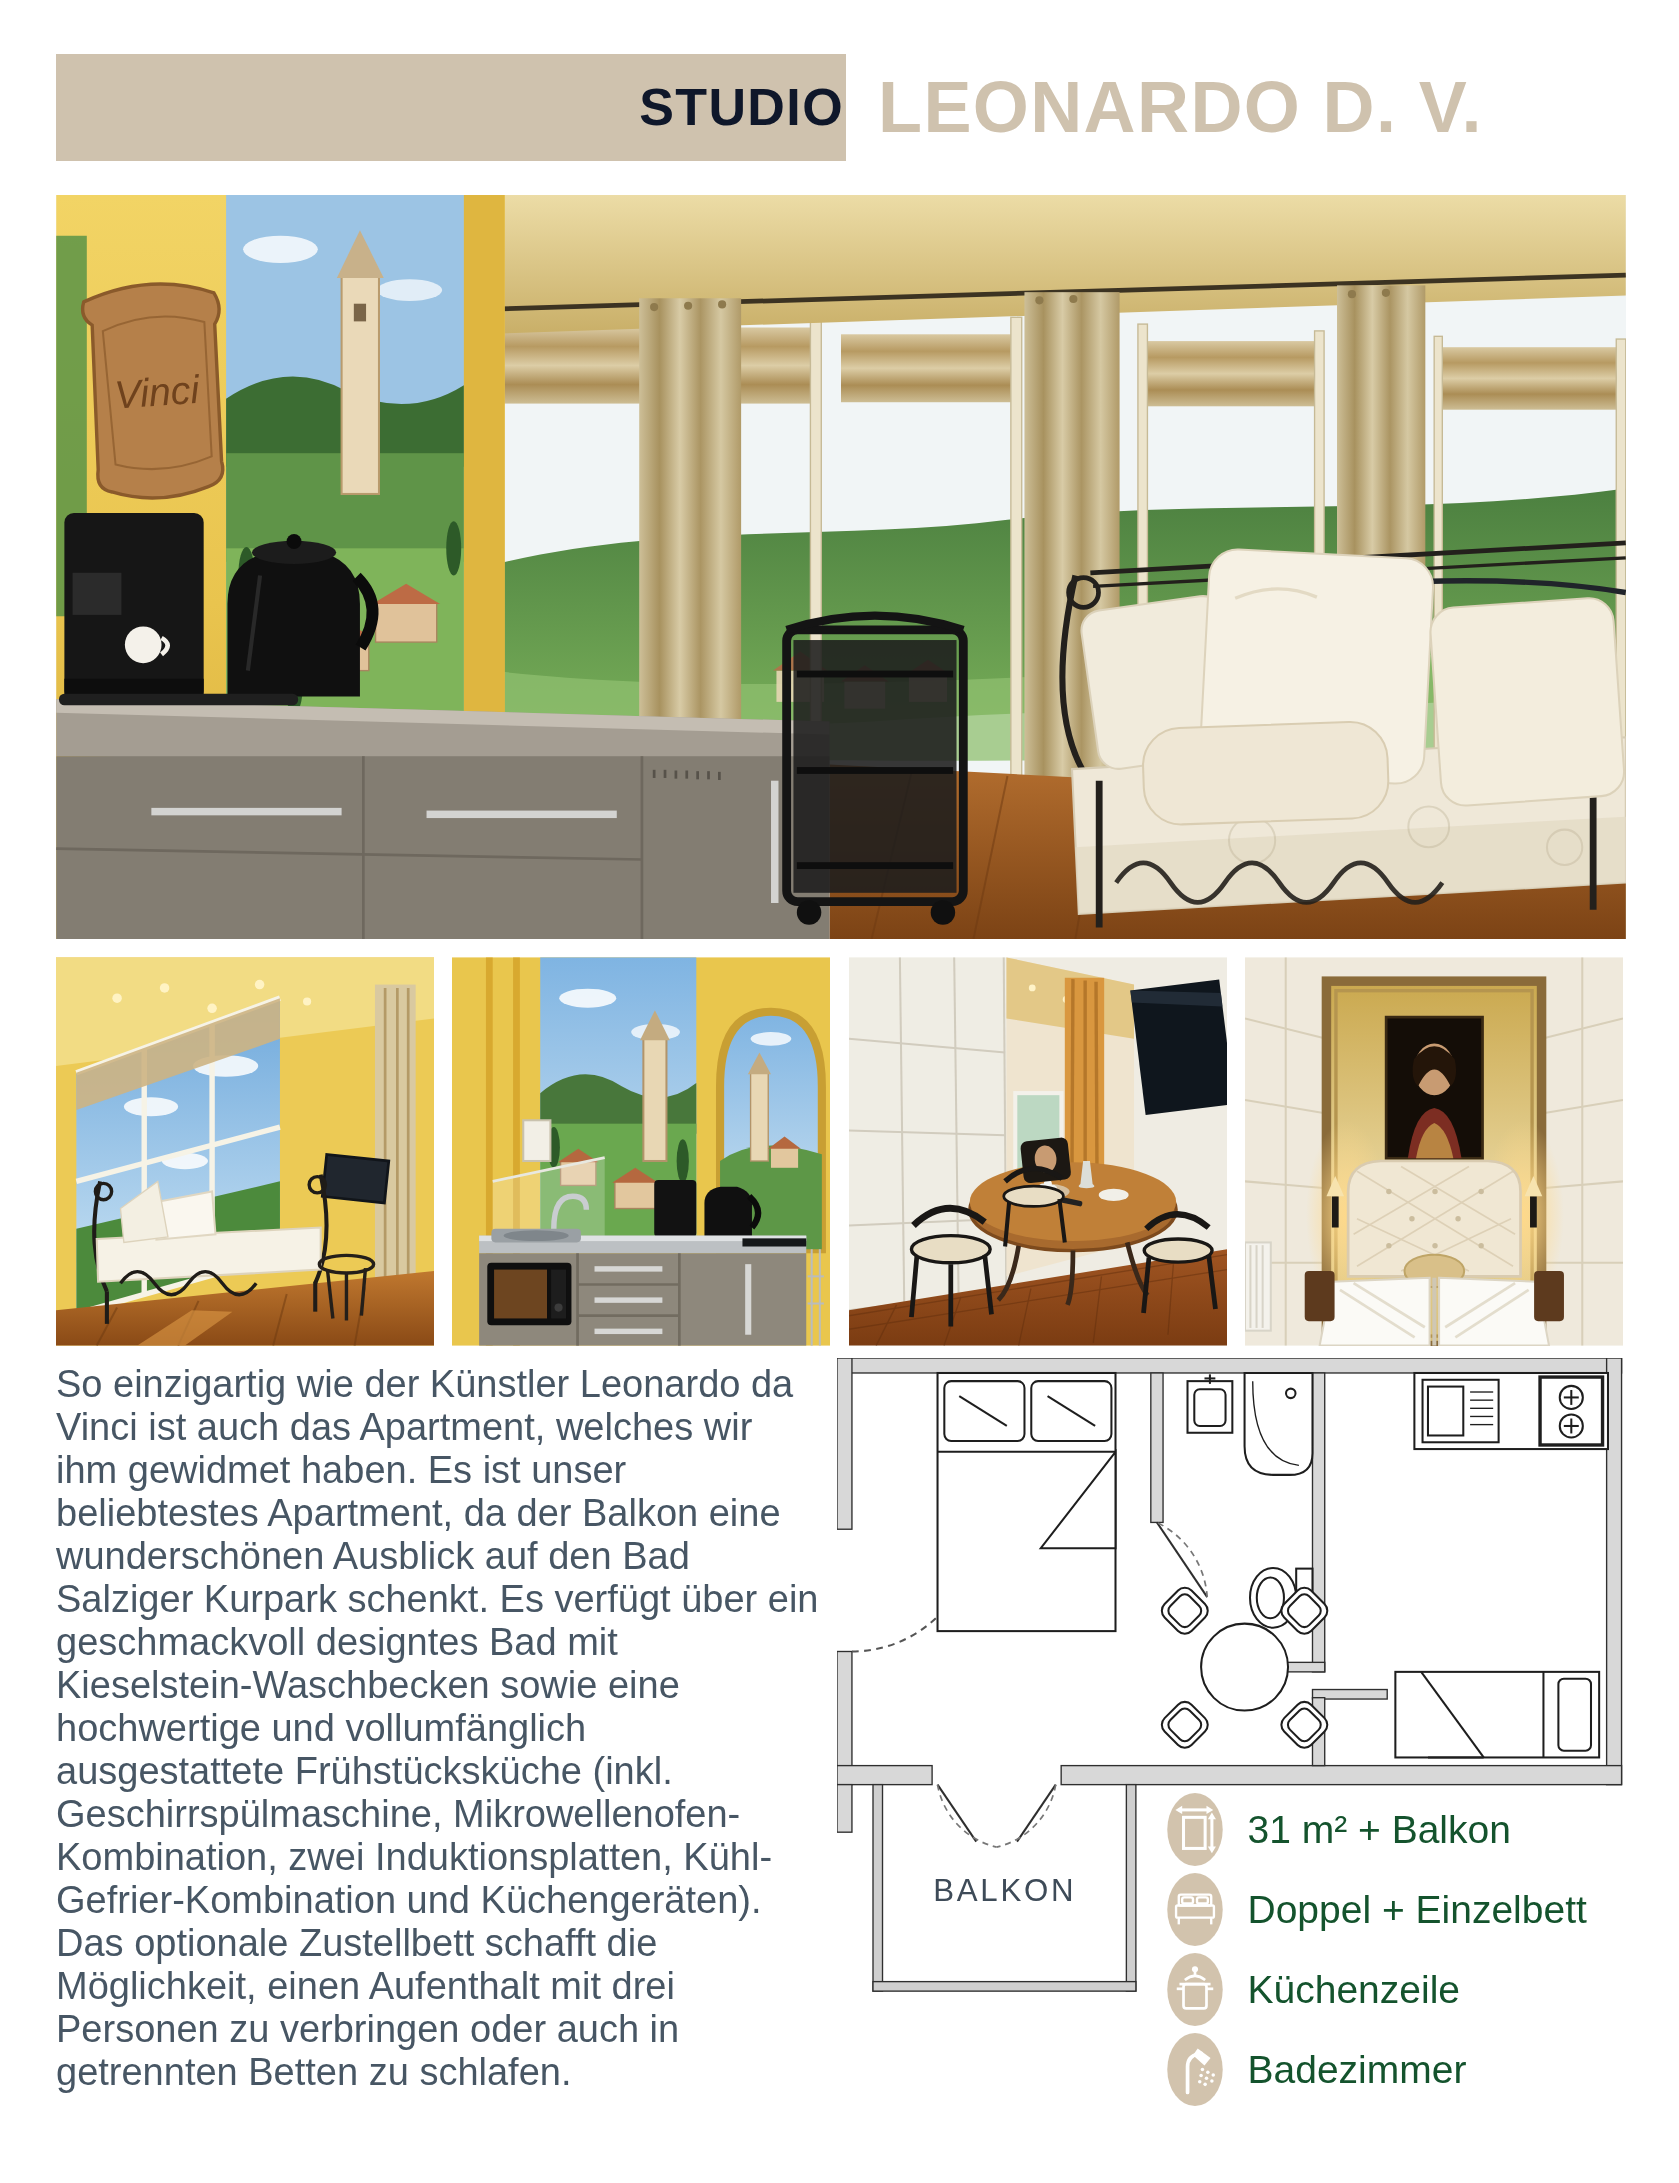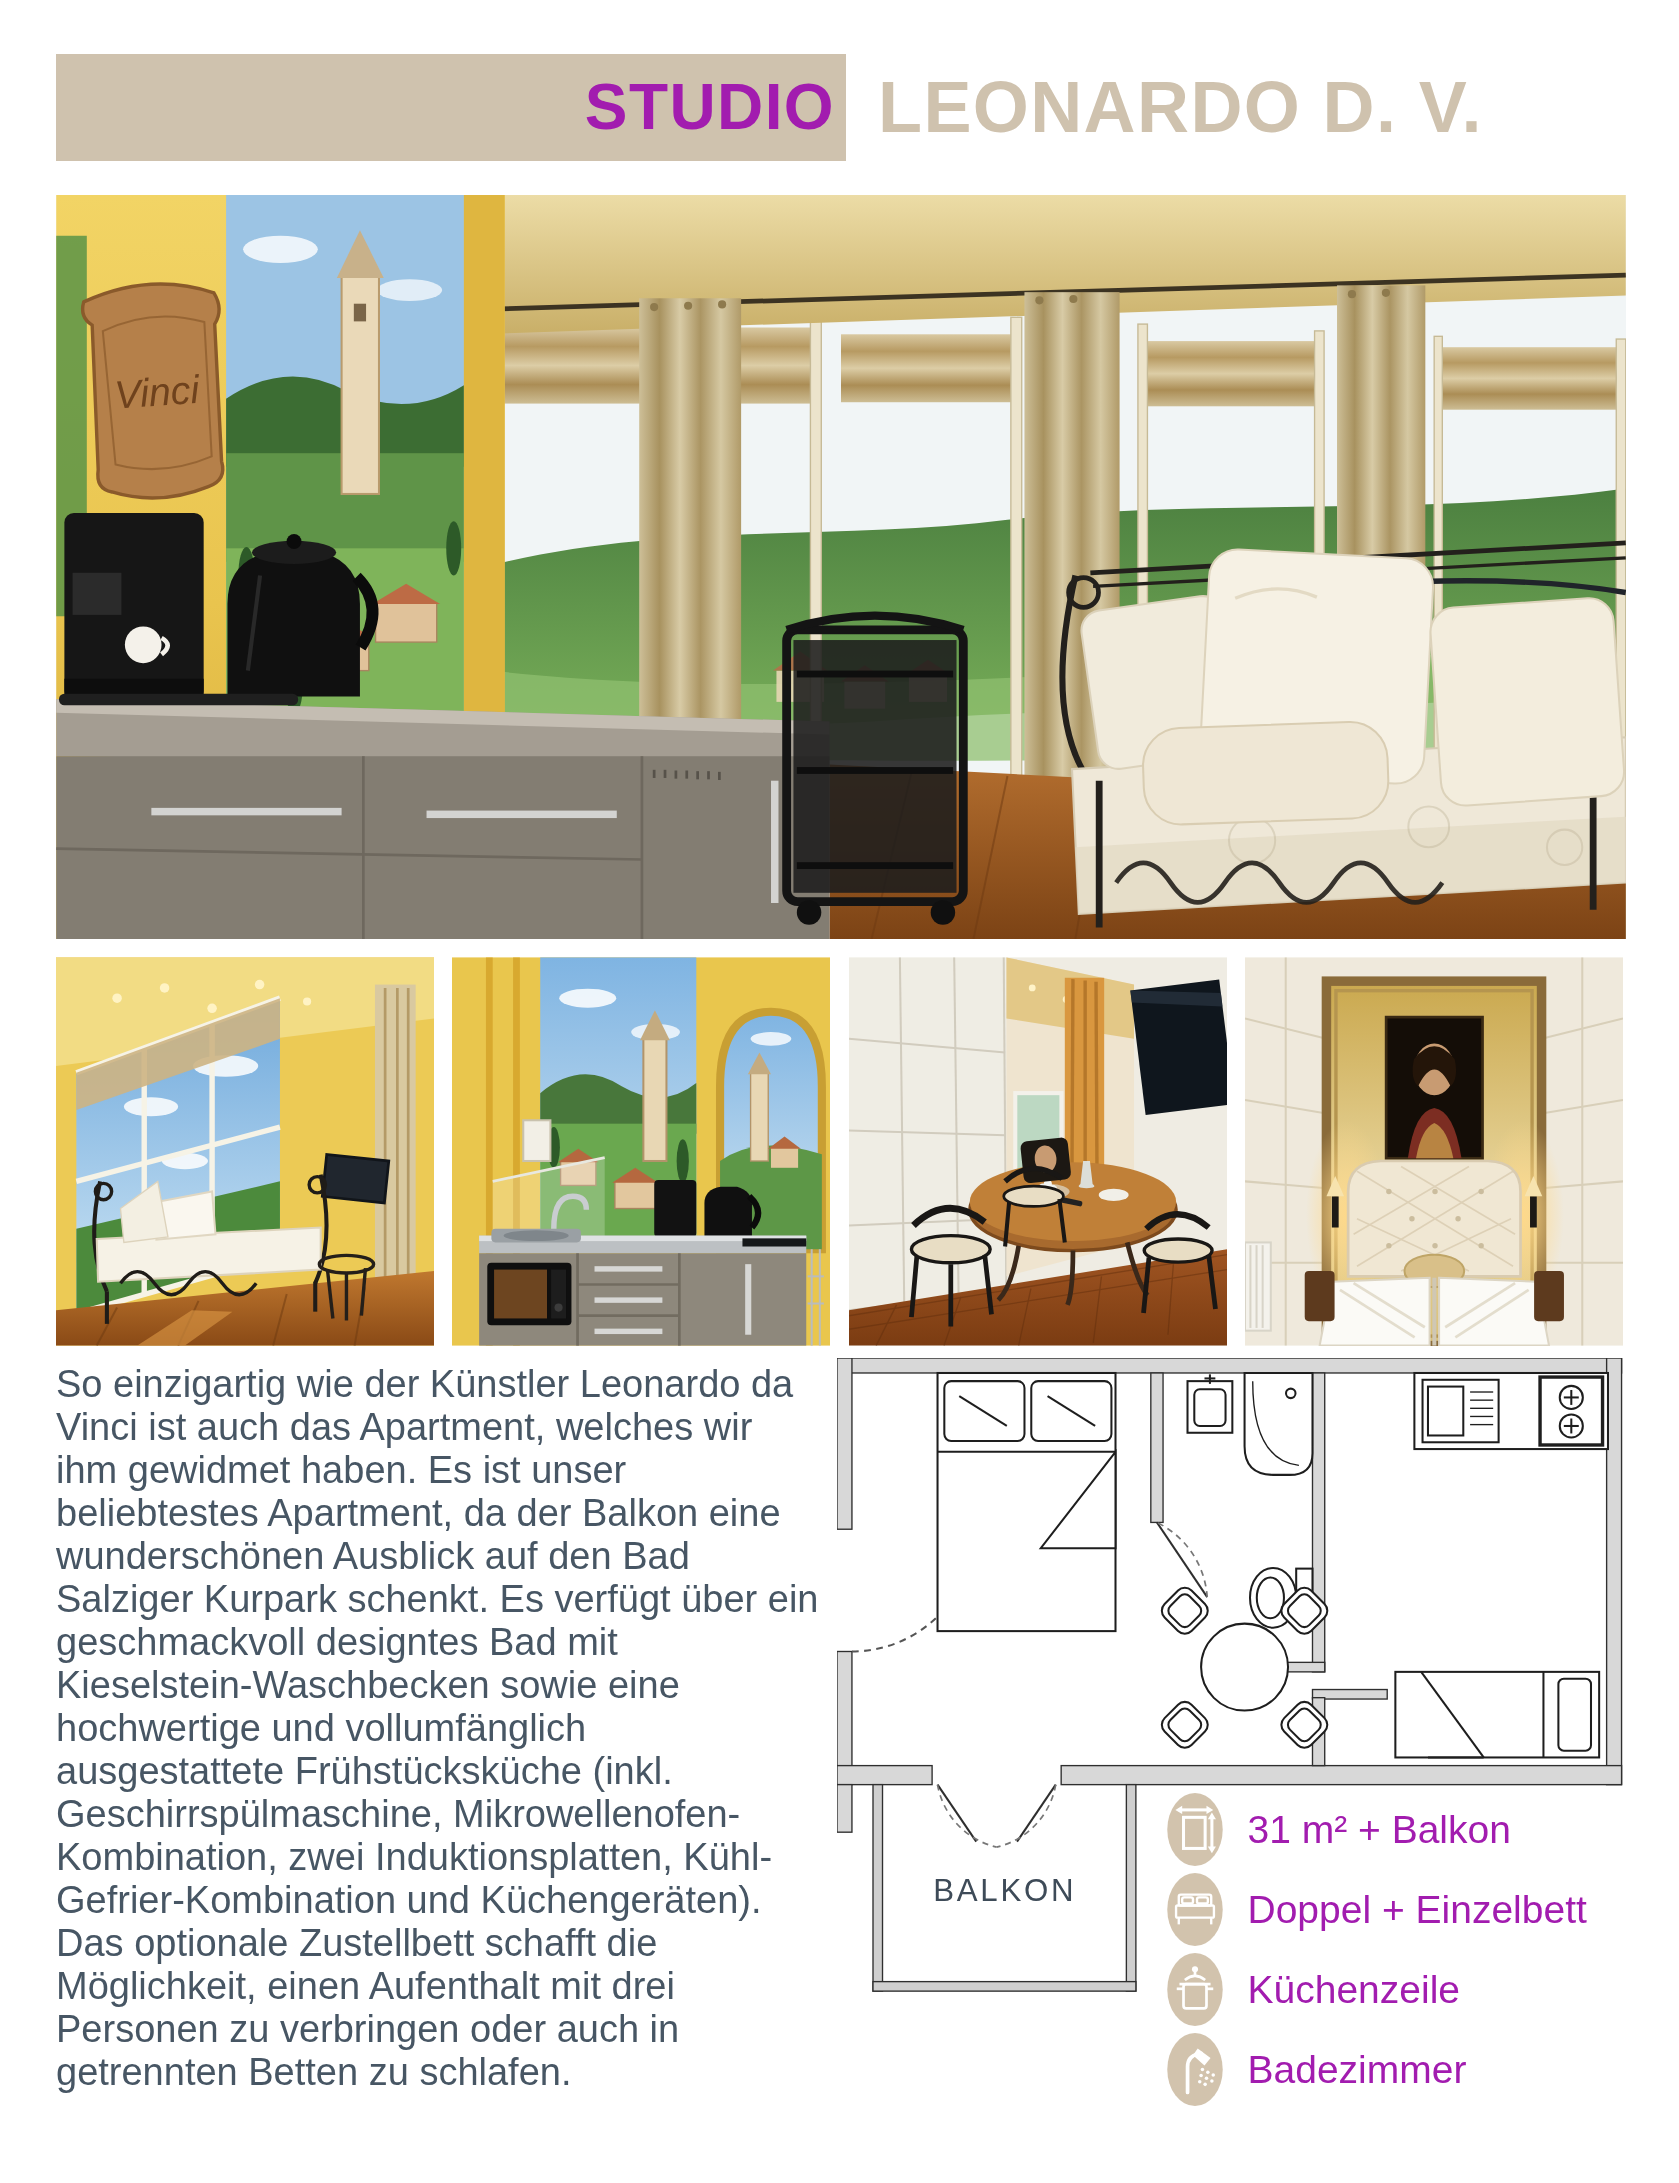--- a/index.html
+++ b/index.html
@@ -1,30 +1,30 @@
 <!DOCTYPE html>
 <html style="font-size:11px"><head>
 <meta charset="utf-8">
 <style>
   html,body{margin:0;padding:0;background:#ffffff;}
   body{font-family:"Liberation Sans", sans-serif;}
   #page{position:relative;width:1679px;height:2183px;background:#ffffff;overflow:hidden;}
   .abs{position:absolute;}
   
   #band{left:56px;top:54px;width:790px;height:107px;background:#cfc2ae;display:flex;align-items:center;justify-content:flex-end;}
-  #band .t{font-size:64px;font-weight:bold;color:#a21caf;letter-spacing:1.4px;padding-right:11px;line-height:107px;white-space:nowrap;}
+  #band .t{font-size:52px;font-weight:bold;color:#0f172a;letter-spacing:1.4px;padding-right:2px;line-height:107px;white-space:nowrap;}
   #title2{left:878px;top:54px;height:107px;line-height:107px;font-size:72px;font-weight:bold;color:#cfc2ae;letter-spacing:1.4px;white-space:nowrap;}
   
   .photo{display:block;}
   #thumbrow{left:56px;top:957px;width:1570px;display:flex;gap:18.3px;}
   
   #desc{left:56px;top:1363px;width:768px;font-size:38px;line-height:43px;color:#475664;}
   
   .featrow{display:flex;align-items:center;gap:24.5px;}
-  .featlabel{font-size:39px;color:#a21caf;white-space:nowrap;text-align:right;}
+  .featlabel{font-size:39px;color:#14532d;white-space:nowrap;text-align:right;}
   svg text{font-family:"Liberation Sans", sans-serif;}
 </style>
 </head>
 <body>
 
 <div id="page">
 
   <div class="abs" id="band">
     <span class="t">STUDIO</span>
   </div>

